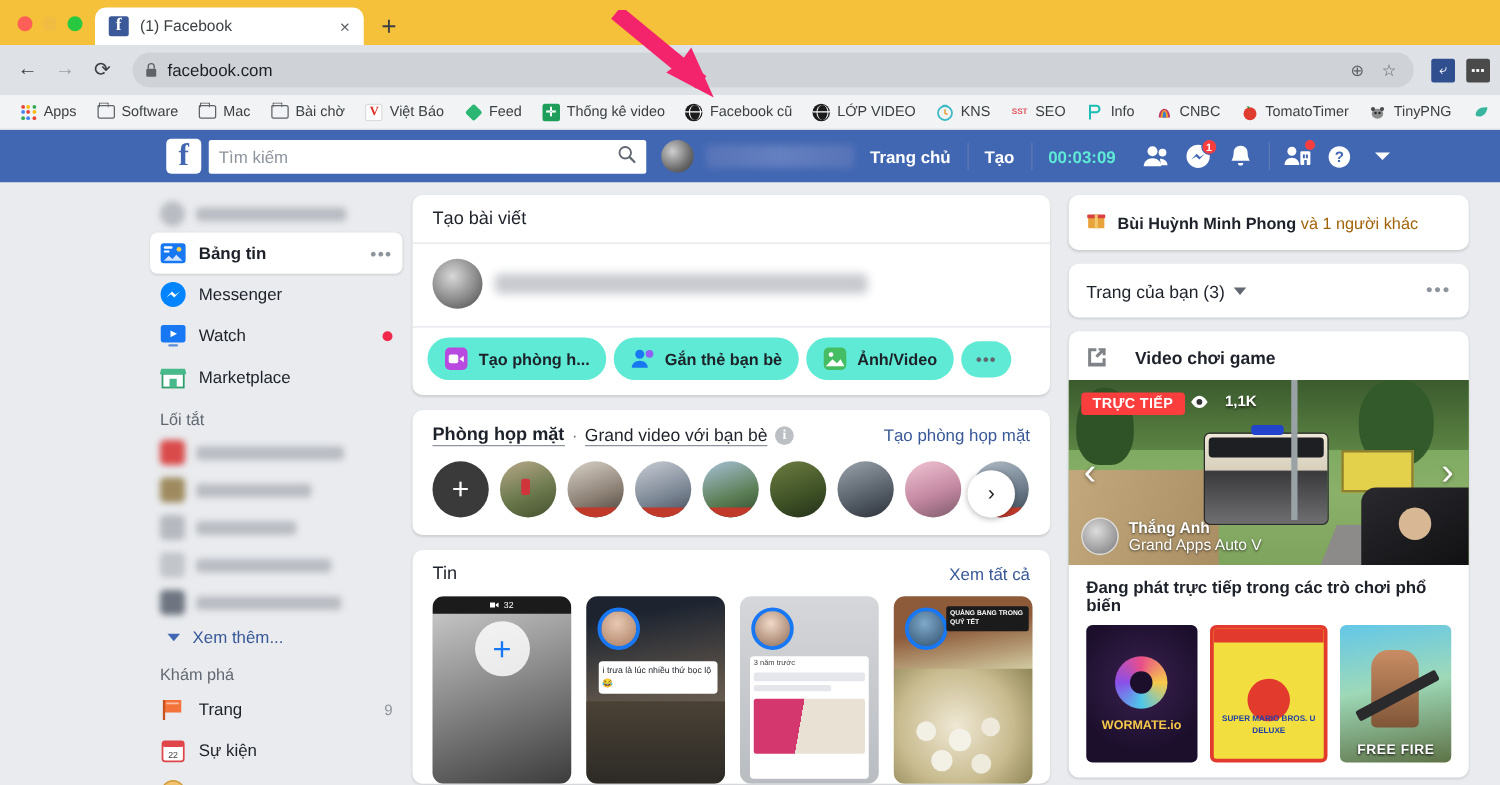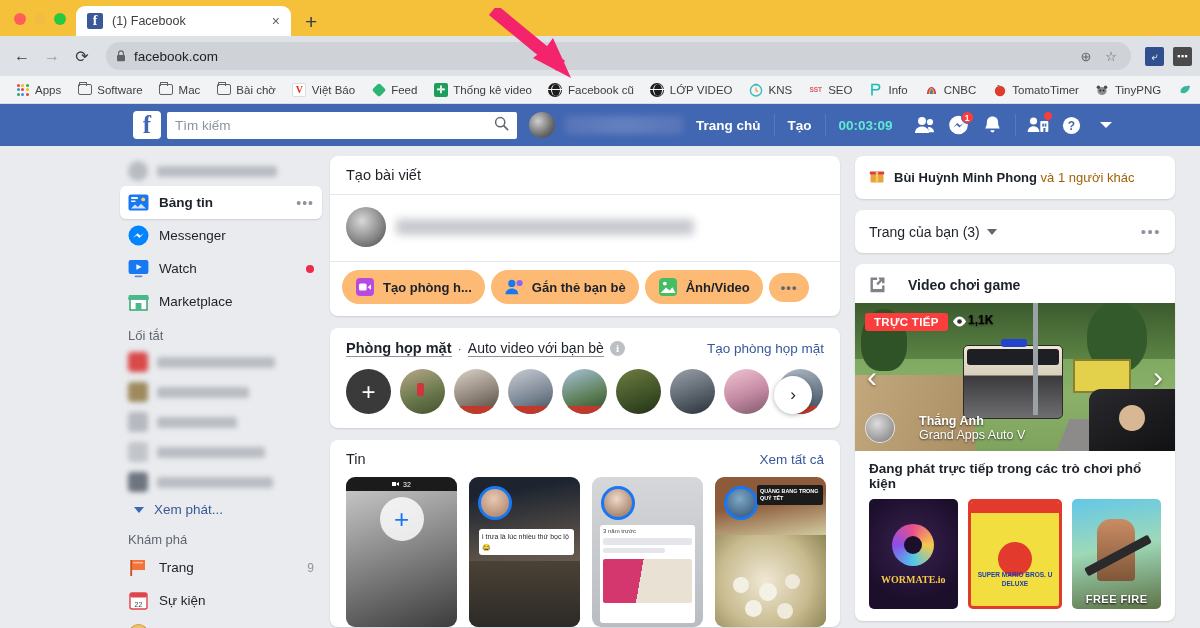--- a/index.html
+++ b/index.html
@@ -184,21 +184,21 @@
   .composer-av {
     width: 40px; height: 40px; border-radius: 50%; flex: 0 0 40px;
     background: radial-gradient(circle at 40% 35%, #d8d8d8, #8a8a8a 55%, #454545);
   }
   .composer-blur { flex: 1; height: 16px; border-radius: 4px; filter: blur(4px); background:#c7c9ce; margin-right:130px;}
   .composer-actions {
     display: flex; align-items: center; gap: 6px; padding: 8px 12px 12px; border-top: 1px solid #e4e6eb;
   }
   .act {
     display: flex; align-items: center; gap: 8px; padding: 7px 13px; border-radius: 18px;
-    background: #fdba74; cursor: pointer;
+    background: #5eead4; cursor: pointer;
   }
   .act-ico { width: 20px; height: 20px; border-radius: 4px; flex: 0 0 20px; }
   .act-label { font-size: 13px; color: #1d2129; font-weight: bold; white-space: nowrap; }
   .act.round { padding: 7px 12px; }
 
   .room-head { display: flex; align-items: center; padding: 12px 16px 8px; gap: 6px; }
   .room-t1 { font-size: 14.5px; color: #1d2129; font-weight: bold; border-bottom: 1px solid #8d949e; }
   .room-dot { color: #606770; font-size: 13px; }
   .room-t2 { font-size: 14px; color: #1d2129; border-bottom: 1px solid #8d949e; }
   .info-ico {
@@ -251,29 +251,29 @@
   .pages-more { margin-left: auto; color: #8d949e; font-size: 15px; letter-spacing: 1.5px; cursor: pointer; }
   .gv-head { display: flex; align-items: center; gap: 9px; padding: 12px 14px 10px; }
   .gv-ico { width: 17px; height: 17px; position: relative; }
   .gv-t { font-size: 14px; color: #1d2129; font-weight: bold; margin-left: 13px; }
   .gv-media { position: relative; height: 148px; overflow: hidden; background: #5d8b3f; }
   .live-badge {
     position: absolute; left: 10px; top: 10px; background: #fa3e3e; color: #fff;
     font-size: 11.5px; font-weight: bold; padding: 3px 9px; border-radius: 3px; letter-spacing: .3px;
   }
   .view-count {
-    position: absolute; left: 97px; top: 10px; color: #000000; font-size: 12px; font-weight: bold;
-    display: flex; align-items: flex-end; gap: 1px; text-shadow: 0 1px 2px rgba(0,0,0,.6);
+    position: absolute; left: 97px; top: 10px; color: #ffffff; font-size: 12px; font-weight: bold;
+    display: flex; align-items: center; gap: 13px; text-shadow: 0 1px 2px rgba(0,0,0,.6);
   }
   .gv-arrow {
     position: absolute; top: 50%; transform: translateY(-50%); color: #fff;
     font-size: 30px; font-weight: 200; cursor: pointer; text-shadow: 0 1px 3px rgba(0,0,0,.5);
   }
   .gv-arrow.l { left: 12px; } .gv-arrow.r { right: 12px; }
-  .gv-meta { position: absolute; left: 10px; bottom: 8px; display: flex; align-items: center; gap: 24px; }
+  .gv-meta { position: absolute; left: 10px; bottom: 8px; display: flex; align-items: center; gap: 8px; }
   .gv-av { width: 30px; height: 30px; border-radius: 50%; background: radial-gradient(circle at 40% 35%,#ddd,#777); border: 1px solid rgba(255,255,255,.7); }
   .gv-name { color: #fff; font-size: 12.5px; font-weight: bold; text-shadow: 0 1px 2px rgba(0,0,0,.7); }
   .gv-game { color: #fff; font-size: 12.5px; text-shadow: 0 1px 2px rgba(0,0,0,.7); }
   .gv-sub { font-size: 13.5px; color: #1d2129; font-weight: bold; padding: 10px 14px 8px; }
   .gv-tiles { display: flex; gap: 10px; padding: 0 14px 12px; }
   .gv-tile { flex: 1; height: 110px; border-radius: 5px; overflow: hidden; position: relative; cursor: pointer; }
 
   .noselect { user-select: none; }
 </style>
 </head>
@@ -607,21 +607,21 @@
         <div class="blur-sq" style="background:#c2c5ca"></div>
           <div class="blur-bar" style="width:108px;"></div>
       </div>
       <div class="blur-row">
         <div class="blur-sq" style="background:#6e7580"></div>
           <div class="blur-bar" style="width:116px;"></div>
       </div>
 
       <div class="see-more">
         <span class="see-more-cap"></span>
-        <span class="see-more-txt">Xem phát...</span>
+        <span class="see-more-txt">Xem thêm...</span>
       </div>
 
       <div class="sb-head">Khám phá</div>
 
       <div class="sb-item">
         <span class="sb-ico">
           <svg width="21" height="21" viewBox="0 0 21 21">
               <rect x="3" y="3" width="14" height="10" fill="#f4733a"></rect>
               <rect x="2.3" y="3" width="1.8" height="16" fill="#c9501f"></rect>
               <rect x="5" y="5" width="10" height="1.4" fill="#fff" opacity=".55"></rect>
@@ -695,21 +695,21 @@
           <div class="act round">
             <span class="act-label" style="color:#606770;letter-spacing:1px;">•••</span>
           </div>
         </div>
       </div>
 
       <div class="card">
         <div class="room-head">
           <span class="room-t1">Phòng họp mặt</span>
           <span class="room-dot">·</span>
-          <span class="room-t2">Auto video với bạn bè</span>
+          <span class="room-t2">Grand video với bạn bè</span>
           <span class="info-ico">i</span>
           <span class="room-cta">Tạo phòng họp mặt</span>
         </div>
         <div class="room-strip">
           <div class="room-av plus-av">+</div>
           <div class="room-av" style="background:linear-gradient(160deg,#b7a88a,#6d7a4e 55%,#44512e);">
             <div style="position:absolute;left:17px;top:14px;width:7px;height:13px;background:#d0353b;border-radius:2px;"></div>
           </div>
           <div class="room-av" style="background:linear-gradient(160deg,#d9d2c8,#8b7f74 60%,#4b4338);">
             <div style="position:absolute;left:0;bottom:0;width:45px;height:8px;background:#c0392b;"></div>
@@ -843,27 +843,27 @@
           <span class="gv-arrow r">›</span>
           <div class="gv-meta">
             <div class="gv-av"></div>
             <div>
               <div class="gv-name">Thắng Anh</div>
               <div class="gv-game">Grand Apps Auto V</div>
             </div>
           </div>
         </div>
 
-        <div class="gv-sub">Đang phát trực tiếp trong các trò chơi phổ kiện</div>
+        <div class="gv-sub">Đang phát trực tiếp trong các trò chơi phổ biến</div>
 
         <div class="gv-tiles">
           <div class="gv-tile" style="background:radial-gradient(circle at 50% 42%,#3a2150,#1c0f2c 70%);">
             <div style="position:absolute;left:50%;top:42%;transform:translate(-50%,-50%);width:42px;height:42px;border-radius:50%;background:conic-gradient(#e94f8a,#f6c94a,#4fc6e9,#8a4fe9,#e94f8a);"></div>
             <div style="position:absolute;left:50%;top:42%;transform:translate(-50%,-50%);width:18px;height:18px;border-radius:50%;background:#1c0f2c;"></div>
-            <div style="position:absolute;left:0;right:0;bottom:24px;text-align:center;font-size:10px;font-weight:bold;color:#f6c94a;font-family:Liberation Serif, serif;">WORMATE.io</div>
+            <div style="position:absolute;left:0;right:0;bottom:24px;text-align:center;font-size:10px;font-weight:bold;color:#f6c94a;">WORMATE.io</div>
           </div>
           <div class="gv-tile" style="background:#f2de3f;border:3px solid #e33a2e;">
             <div style="position:absolute;left:0;top:0;width:100%;height:11px;background:#e33a2e;"></div>
             <div style="position:absolute;left:50%;top:40px;transform:translateX(-50%);width:34px;height:34px;border-radius:50%;background:#e33a2e;"></div>
             <div style="position:absolute;left:0;right:0;bottom:18px;text-align:center;font-size:6.5px;font-weight:bold;line-height:9px;color:#1e3fa8;padding:0 3px;">SUPER MARIO BROS. U DELUXE</div>
           </div>
           <div class="gv-tile" style="background:linear-gradient(170deg,#63c7e8 0%,#9ed9b8 45%,#5e7246 100%);">
             <div style="position:absolute;left:28%;top:20px;width:38px;height:62px;background:linear-gradient(180deg,#c98d64,#7f5638);border-radius:14px 14px 4px 4px;"></div>
             <div style="position:absolute;left:10px;top:52px;width:72px;height:9px;background:#2a2a2c;transform:rotate(-28deg);border-radius:2px;"></div>
             <div style="position:absolute;left:0;right:0;bottom:4px;text-align:center;font-size:11px;font-weight:bold;color:#fff;letter-spacing:.5px;text-shadow:0 1px 2px #000;">FREE FIRE</div>

